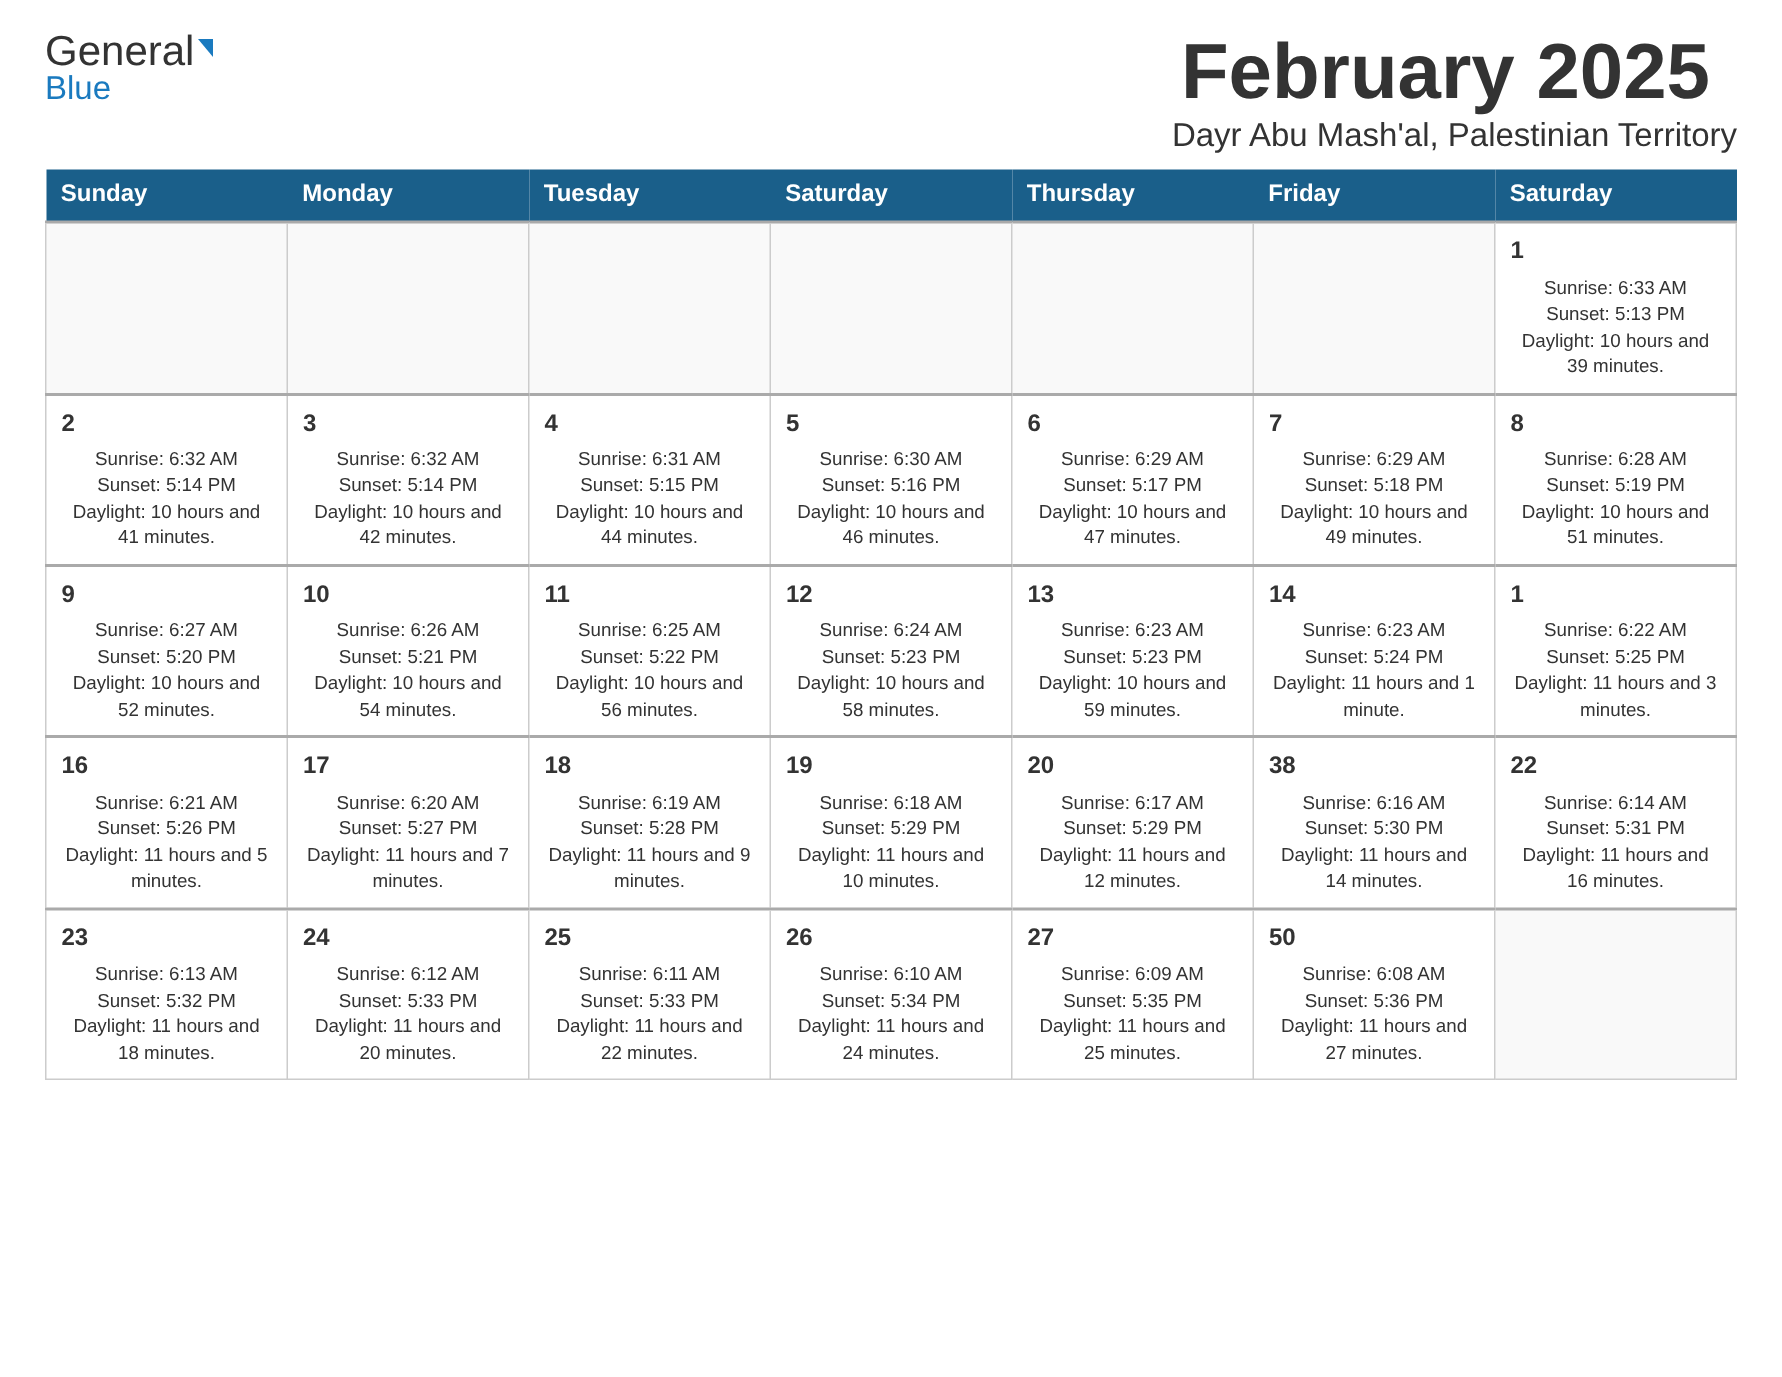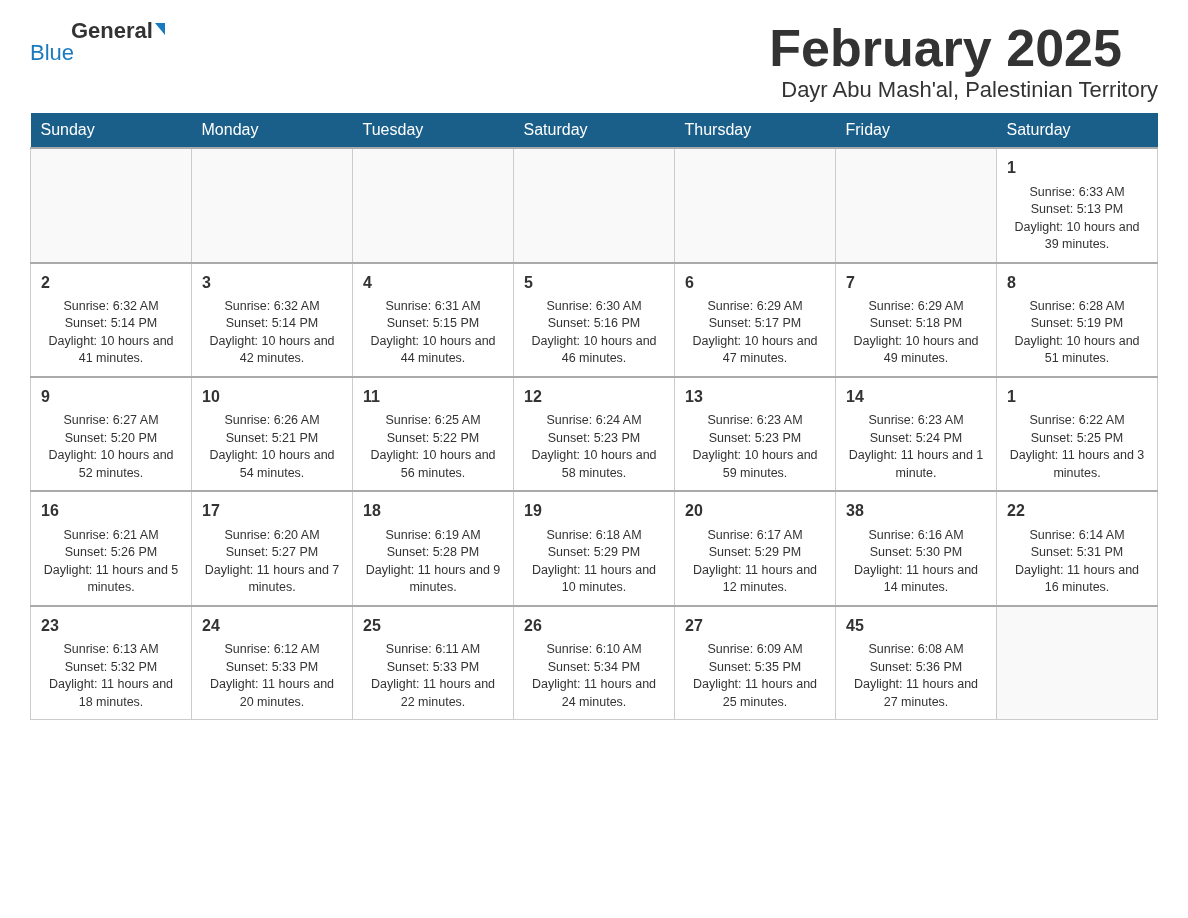--- a/index.html
+++ b/index.html
@@ -14,46 +14,45 @@
       justify-content: space-between;
       align-items: flex-start;
       margin-bottom: 10px;
     }
     .logo {
       display: flex;
       flex-direction: column;
       align-items: flex-start;
     }
     .logo-general {
-      font-size: 22px;
-      font-weight: bold;
+      font-size: 28px;
+      font-weight: normal;
       color: #333;
       line-height: 1;
-      margin-left: 41px;
     }
     .logo-blue {
       font-size: 22px;
       font-weight: normal;
       color: #1a7abf;
       line-height: 1;
     }
     .logo-arrow {
       display: inline-block;
       width: 0;
       height: 0;
       border-left: 10px solid transparent;
       border-right: 0px solid transparent;
       border-top: 12px solid #1a7abf;
       margin-left: 2px;
       vertical-align: middle;
       position: relative;
       top: -2px;
     }
     .title-block {
-      text-align: left;
+      text-align: center;
     }
     .title-block h1 {
       font-size: 52px;
       font-weight: bold;
       color: #333;
       line-height: 1.1;
     }
     .title-block h2 {
       font-size: 22px;
       font-weight: normal;
@@ -97,20 +96,21 @@
       text-align: center;
     }
     .empty-cell {
       background: #f9f9f9;
     }
     .calendar tr td {
       border-top: 2px solid #aaa;
     }
     .header-row th {
       border: none;
+      font-weight: bold;
     }
   </style>
 </head>
 <body>
 
 <div class="header">
   <div class="logo">
     <div style="display:flex; align-items:center;">
       <span class="logo-general">General</span>
       <span class="logo-arrow"></span>
@@ -253,19 +253,19 @@
         </td>
         <td>
           <span class="day-number">26</span>
           <div class="day-info">Sunrise: 6:10 AM<br>Sunset: 5:34 PM<br>Daylight: 11 hours and 24 minutes.</div>
         </td>
         <td>
           <span class="day-number">27</span>
           <div class="day-info">Sunrise: 6:09 AM<br>Sunset: 5:35 PM<br>Daylight: 11 hours and 25 minutes.</div>
         </td>
         <td>
-          <span class="day-number">45</span>
+          <span class="day-number">50</span>
           <div class="day-info">Sunrise: 6:08 AM<br>Sunset: 5:36 PM<br>Daylight: 11 hours and 27 minutes.</div>
         </td>
         <td class="empty-cell"></td>
       </tr>
     </tbody>
 </table>
 
 </body></html>

